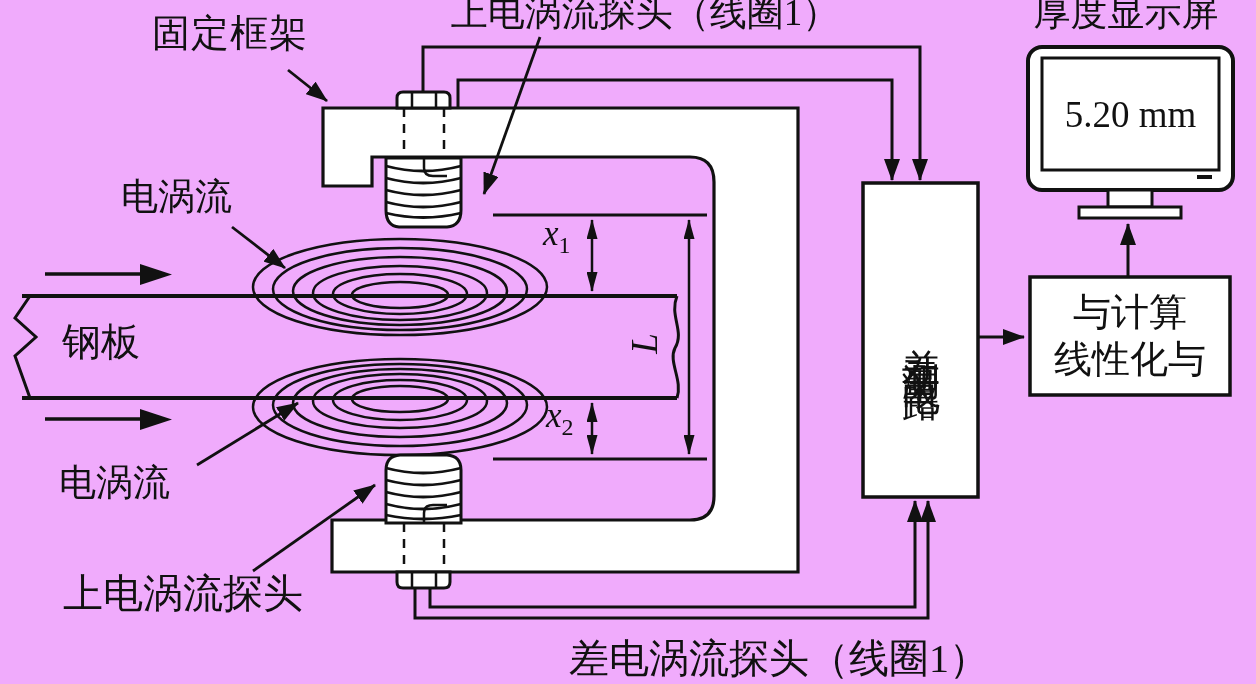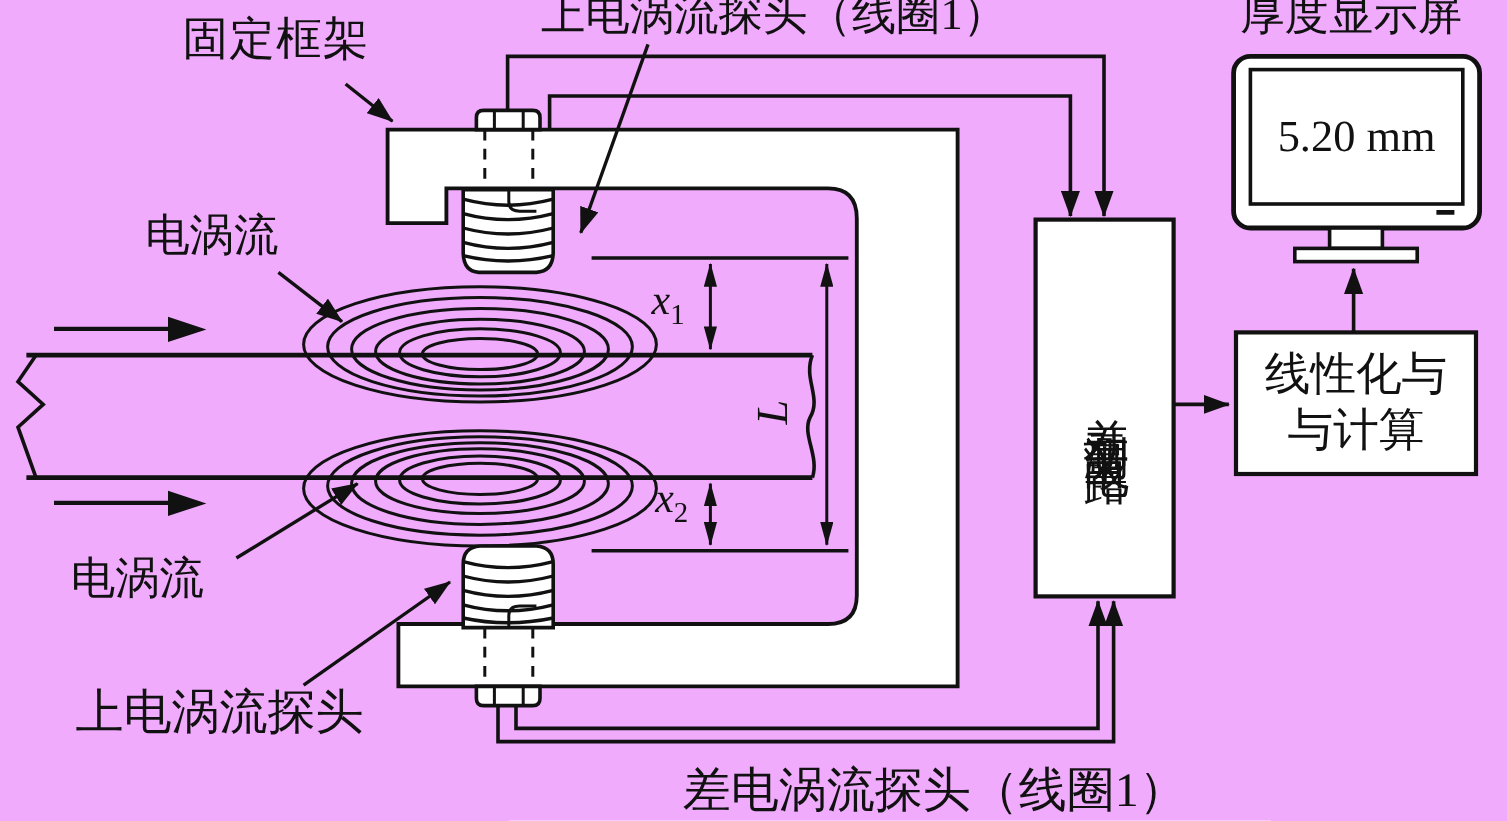--- a/index.html
+++ b/index.html
@@ -29,21 +29,21 @@
     display:flex;flex-direction:column;align-items:center;justify-content:center;
     font-size:38px;line-height:47px;text-align:center;color:#111;
   }
   .monitor-reading{
     position:absolute;left:1042px;top:58px;width:177px;height:112px;
     display:flex;align-items:center;justify-content:center;
     font-size:37px;color:#111;
   }
   .dim{position:absolute;font-style:italic;font-size:35px;color:#111;}
   .dim sub{font-style:normal;font-size:24px;line-height:0;}
-  .dim-x1{left:543px;top:231px;}
+  .dim-x1{left:543px;top:214px;}
   .dim-x2{left:546px;top:396px;}
   .dim-L{left:634px;top:322px;transform:rotate(-90deg);font-size:37px;}
 </style>
 </head>
 <body>
 
 <div id="stage">
 
   <svg id="drawing" width="1256" height="684" viewBox="0 0 1256 684">
     <defs>
@@ -154,34 +154,35 @@
   </svg>
 
   <div class="lbl cn lbl-fixed-frame">固定框架</div>
 
   <div class="lbl lbl-upper-probe">上电涡流探头（线圈1）</div>
 
   <div class="lbl lbl-display">厚度显示屏</div>
 
   <div class="lbl lbl-eddy-top">电涡流</div>
 
+  <div class="lbl lbl-steel">钢板</div>
 
   <div class="lbl lbl-eddy-bottom">电涡流</div>
 
   <div class="lbl lbl-lower-probe">
     <div>上电涡流探头</div>
   </div>
 
   <div class="lbl lbl-caption">差电涡流探头（线圈1）</div>
 
   <div class="box-text-v">差动测量电路</div>
 
   <div class="box-text-lin">
+    <div>与计算</div>
     <div>线性化与</div>
-    <div>与计算</div>
   </div>
 
   <div class="monitor-reading">5.20 mm</div>
 
   <div class="dim dim-x1"><span>x</span><sub>1</sub></div>
 
   <div class="dim dim-x2"><span>x</span><sub>2</sub></div>
 
   <div class="dim dim-L">L</div>
 

